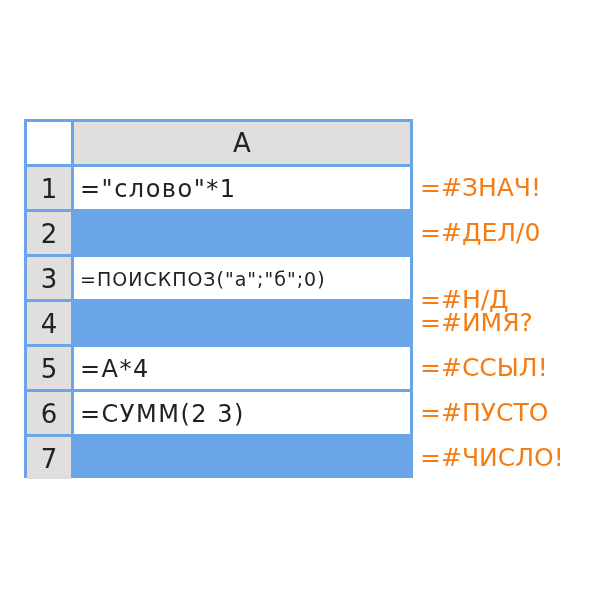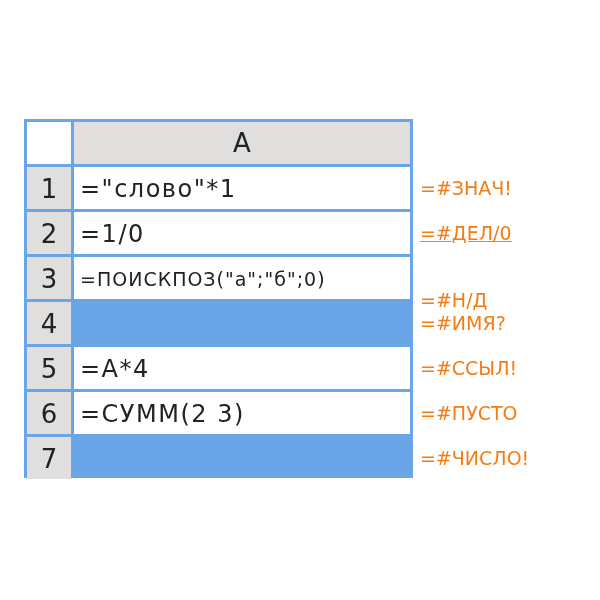--- a/index.html
+++ b/index.html
@@ -11,39 +11,38 @@
   .cell { position:absolute; top:0; height:42px; box-sizing:border-box; }
   .corner { left:0; width:44px; background:#ffffff; }
   .colhdr { left:47px; width:336px; background:#e0dfdd; color:#222;
             font-size:26px; text-align:center; line-height:42px; }
   .rownum { left:0; width:44px; background:#e0dfdd; color:#222;
             font-size:26px; text-align:center; line-height:44px; }
   .formula { left:47px; width:336px; background:#ffffff; color:#222;
              font-size:24px; line-height:44px; padding-left:6px; letter-spacing:1.5px;
              white-space:nowrap; }
   .formula.small { font-size:19px; letter-spacing:1px; }
-  .result { position:absolute; left:420px; color:#f57c14; font-size:19px;
+  .result { position:absolute; left:420px; color:#f57c14; font-size:25px;
             line-height:44px; white-space:nowrap; }
 </style>
 </head>
 <body>
 
 <div class="grid">
   <div class="row" style="top:0;width:383px;">
     <div class="cell corner"></div>
     <div class="cell colhdr">A</div>
   </div>
 
   <div class="row" style="top:45px;width:383px;">
     <div class="cell rownum">1</div>
     <div class="cell formula">="слово"*1</div>
   </div>
   <div class="row" style="top:90px;width:383px;">
     <div class="cell rownum">2</div>
-    <div class="cell formula">=1/0</div>
   </div>
   <div class="row" style="top:135px;width:383px;">
     <div class="cell rownum">3</div>
     <div class="cell formula small">=ПОИСКПОЗ("а";"б";0)</div>
   </div>
   <div class="row" style="top:180px;width:383px;">
     <div class="cell rownum">4</div>
   </div>
   <div class="row" style="top:225px;width:383px;">
     <div class="cell rownum">5</div>
@@ -52,18 +51,18 @@
   <div class="row" style="top:270px;width:383px;">
     <div class="cell rownum">6</div>
     <div class="cell formula">=СУММ(2 3)</div>
   </div>
   <div class="row" style="top:315px;width:383px;">
     <div class="cell rownum">7</div>
   </div>
 </div>
 
 <div class="result" style="top:166px;">=#ЗНАЧ!</div>
-<div class="result" style="top:211px;text-decoration:underline;">=#ДЕЛ/0</div>
+<div class="result" style="top:211px;">=#ДЕЛ/0</div>
 <div class="result" style="top:256px;margin-top:22px;">=#Н/Д</div>
 <div class="result" style="top:301px;text-align:right;">=#ИМЯ?</div>
 <div class="result" style="top:346px;text-align:right;">=#ССЫЛ!</div>
 <div class="result" style="top:391px;">=#ПУСТО</div>
 <div class="result" style="top:436px;text-align:right;">=#ЧИСЛО!</div>
 
 </body></html>

